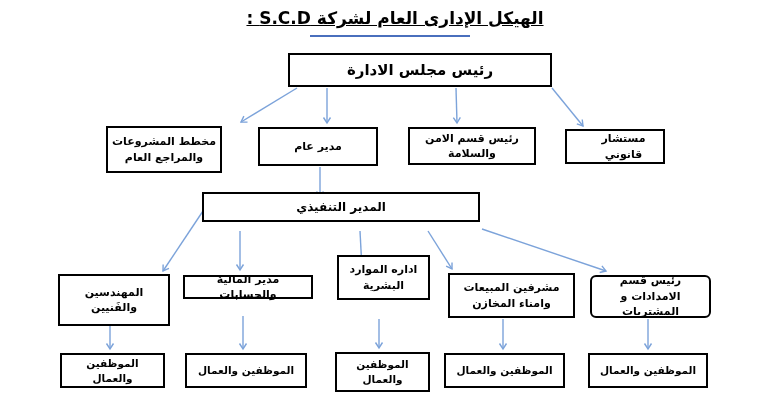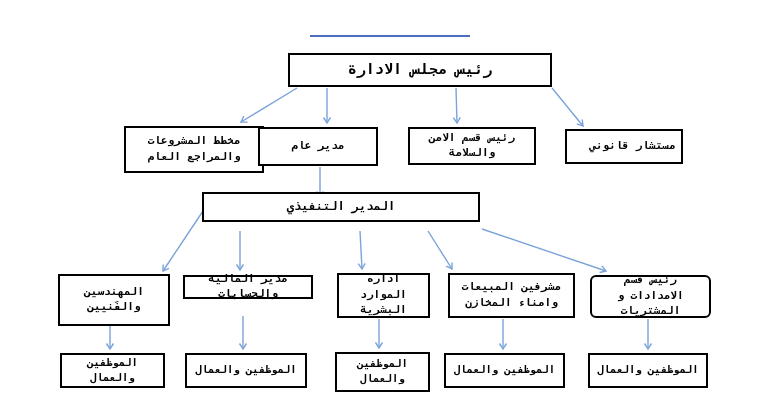--- a/index.html
+++ b/index.html
@@ -13,48 +13,49 @@
     direction:rtl;text-decoration:underline;white-space:nowrap;
   }
   #title-accent{
     position:absolute;left:310px;top:35px;width:160px;height:2px;
     background:var(--accent-underline,#4a6fbd);
   }
   .node{
     position:absolute;box-sizing:border-box;background:#ffffff;
     border:2.5px solid #000;display:flex;align-items:center;justify-content:center;
     text-align:center;font-weight:bold;font-size:11px;line-height:1.4;
-    color:#000;direction:rtl;padding:1px 3px;font-family:Liberation Mono, monospace;
+    color:#000;direction:rtl;padding:1px 3px;
   }
   #node-chairman{left:288px;top:53px;width:264px;height:34px;font-size:15px;border-width:2px;}
-  #node-planner{left:124px;top:126px;width:140px;height:47px;text-align:center;}
+  #node-planner{left:106px;top:126px;width:116px;height:47px;text-align:center;}
   #node-general-manager{left:258px;top:127px;width:120px;height:39px;}
   #node-safety-head{left:408px;top:127px;width:128px;height:38px;}
-  #node-legal-advisor{left:565px;top:129px;width:118px;height:35px;border-width:2px;padding-left:20px;}
+  #node-legal-advisor{left:565px;top:129px;width:100px;height:35px;border-width:2px;padding-left:20px;}
   #node-executive-director{left:202px;top:192px;width:278px;height:30px;font-size:12px;}
   #node-engineers{left:58px;top:274px;width:112px;height:52px;}
   #node-finance-manager{left:183px;top:275px;width:130px;height:24px;}
-  #node-hr{left:337px;top:273px;width:93px;height:45px;}
+  #node-hr{left:337px;top:255px;width:93px;height:45px;}
   #node-sales-supervisors{left:448px;top:273px;width:127px;height:45px;}
   #node-supplies-head{left:590px;top:275px;width:121px;height:43px;border-radius:6px;}
   .staff-node{border-width:2px;font-size:10.5px;}
   #node-staff-1{left:60px;top:353px;width:105px;height:35px;}
   #node-staff-2{left:185px;top:353px;width:122px;height:35px;}
   #node-staff-3{left:335px;top:352px;width:95px;height:40px;}
   #node-staff-4{left:444px;top:353px;width:121px;height:35px;}
   #node-staff-5{left:588px;top:353px;width:120px;height:35px;}
   #connectors{position:absolute;left:0;top:0;pointer-events:none;}
   #connectors line{stroke:var(--arrow-color,#7ca3da);stroke-width:1.4;}
   #connectors .arrow-head{stroke:var(--arrow-color,#7ca3da);fill:none;stroke-width:1.4;}
 </style>
 </head>
 <body>
 
 <div id="canvas">
 
+  <div id="page-title">الهيكل الإدارى العام لشركة S.C.D :</div>
   <div id="title-accent"></div>
 
   <svg id="connectors" width="768" height="420" viewBox="0 0 768 420">
     <defs>
       <marker id="ah" markerWidth="10" markerHeight="10" refX="6.5" refY="4.5" orient="auto" markerUnits="userSpaceOnUse">
         <path class="arrow-head" d="M1,1 L6.5,4.5 L1,8"></path>
       </marker>
     </defs>
     <line x1="297" y1="88" x2="241" y2="122" marker-end="url(#ah)"></line>
     <line x1="327" y1="88" x2="327" y2="123" marker-end="url(#ah)"></line>

